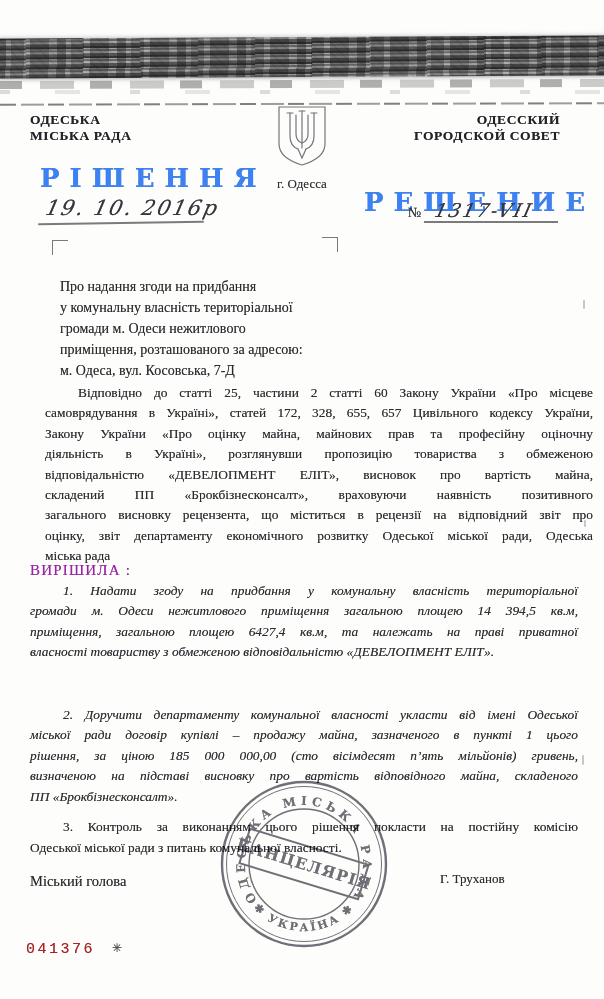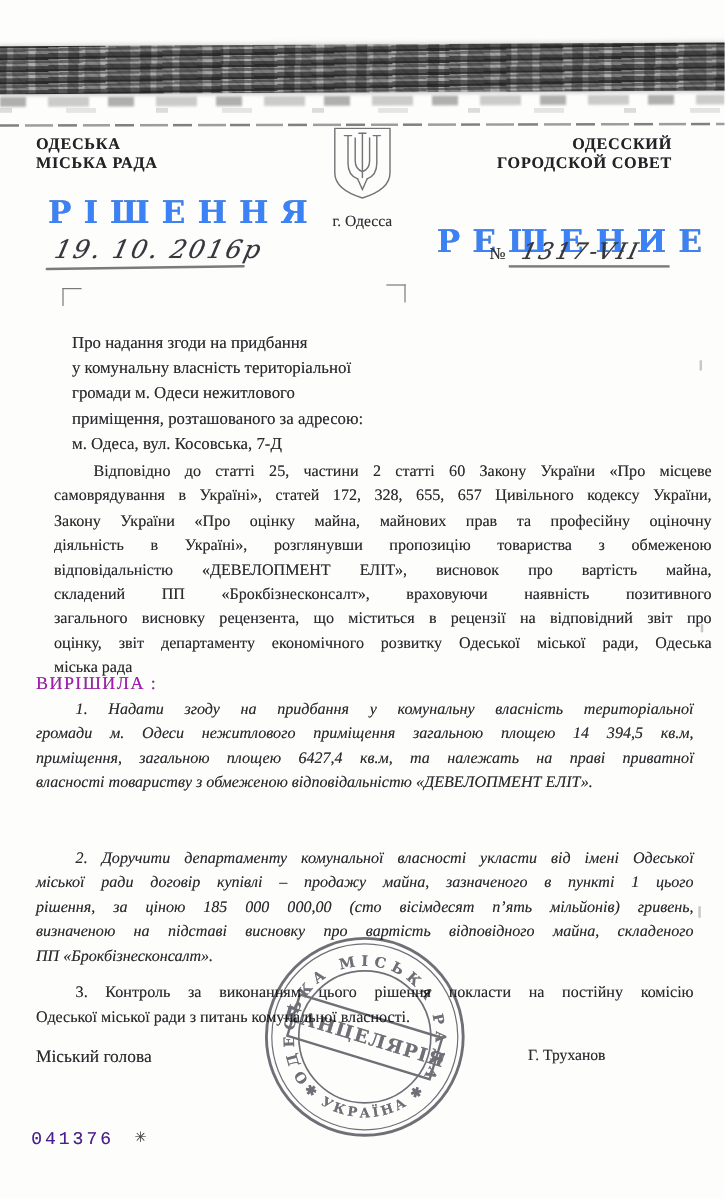--- a/index.html
+++ b/index.html
@@ -72,21 +72,21 @@
   .item1{top:581px;font-style:italic;}
   .item2{top:705px;font-style:italic;}
   .item3{top:816px; line-height:21px;}
   .jl{text-align:justify; text-align-last:justify;}
   .jl.last{text-align-last:left;}
   .ind{text-indent:33px;}
   .resolved{position:absolute; left:30px; top:562px; font-size:15px; letter-spacing:1.2px; color:#a21caf;}
   
   .sig-title{position:absolute; left:30px; top:873px; font-size:14.5px;}
   .sig-name{position:absolute; left:440px; top:871px; font-size:13px;}
-  .reg-code{position:absolute; left:26px; top:941px; font-family:"Liberation Mono","DejaVu Sans Mono",monospace; font-size:15px; letter-spacing:2.5px; color:#4c1d95;}
+  .reg-code{position:absolute; left:26px; top:941px; font-family:"Liberation Mono","DejaVu Sans Mono",monospace; font-size:15px; letter-spacing:2.5px; color:#b91c1c;}
   .reg-mark{position:absolute; left:112px; top:941px; font-size:12px; color:#4a4a4e;}
   
   .stamp{
     position:absolute; left:218px; top:778px; width:172px; height:172px;
     mix-blend-mode:multiply; filter:blur(.35px); opacity:.82;
   }
   .emblem-svg{filter:blur(.3px); opacity:.85;}
 </style>
 </head>
 <body>

